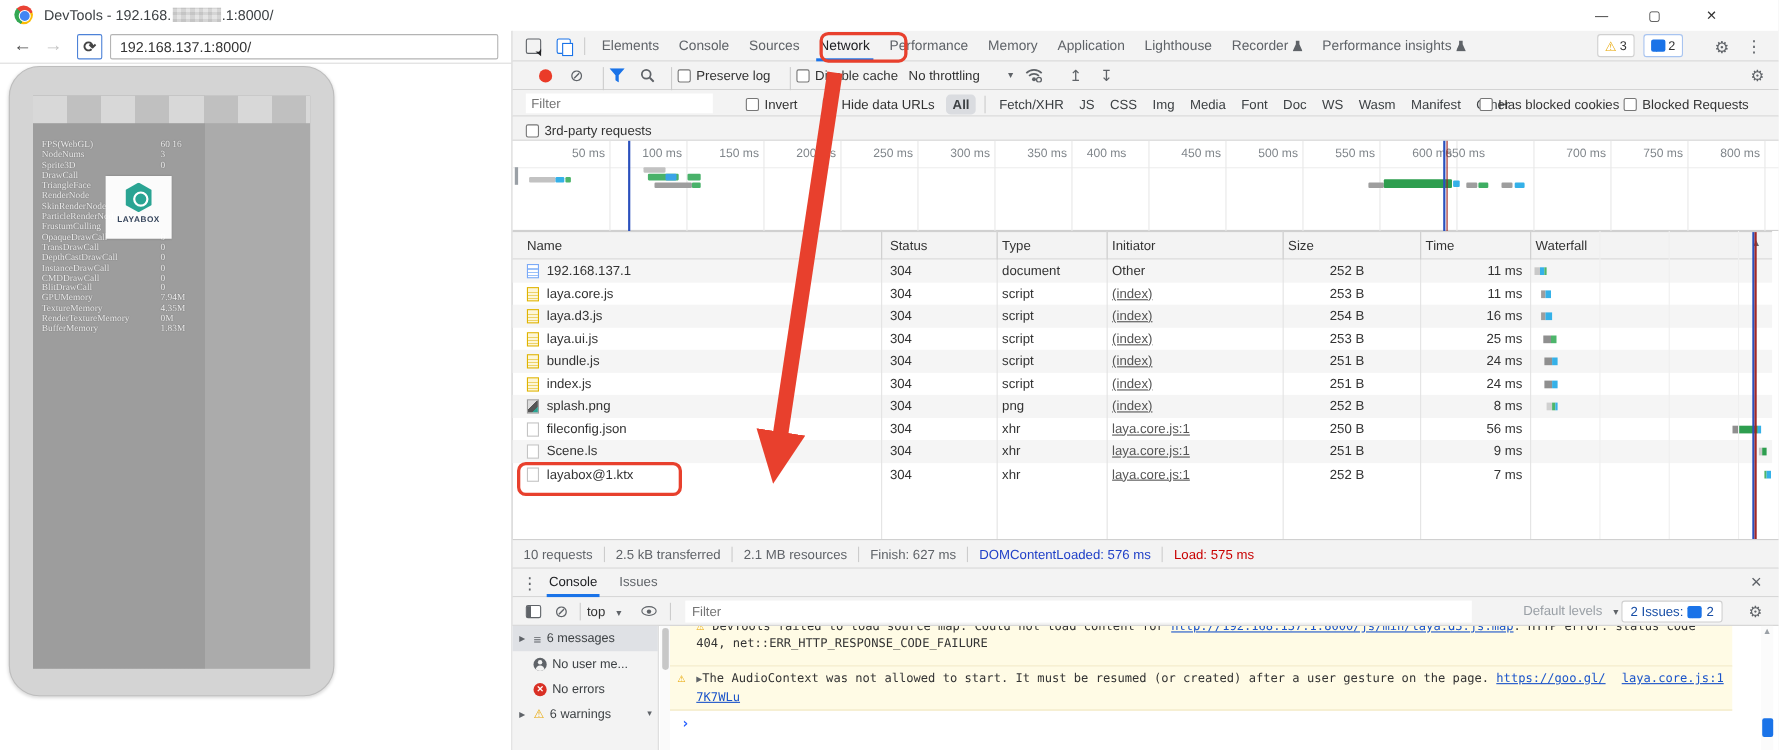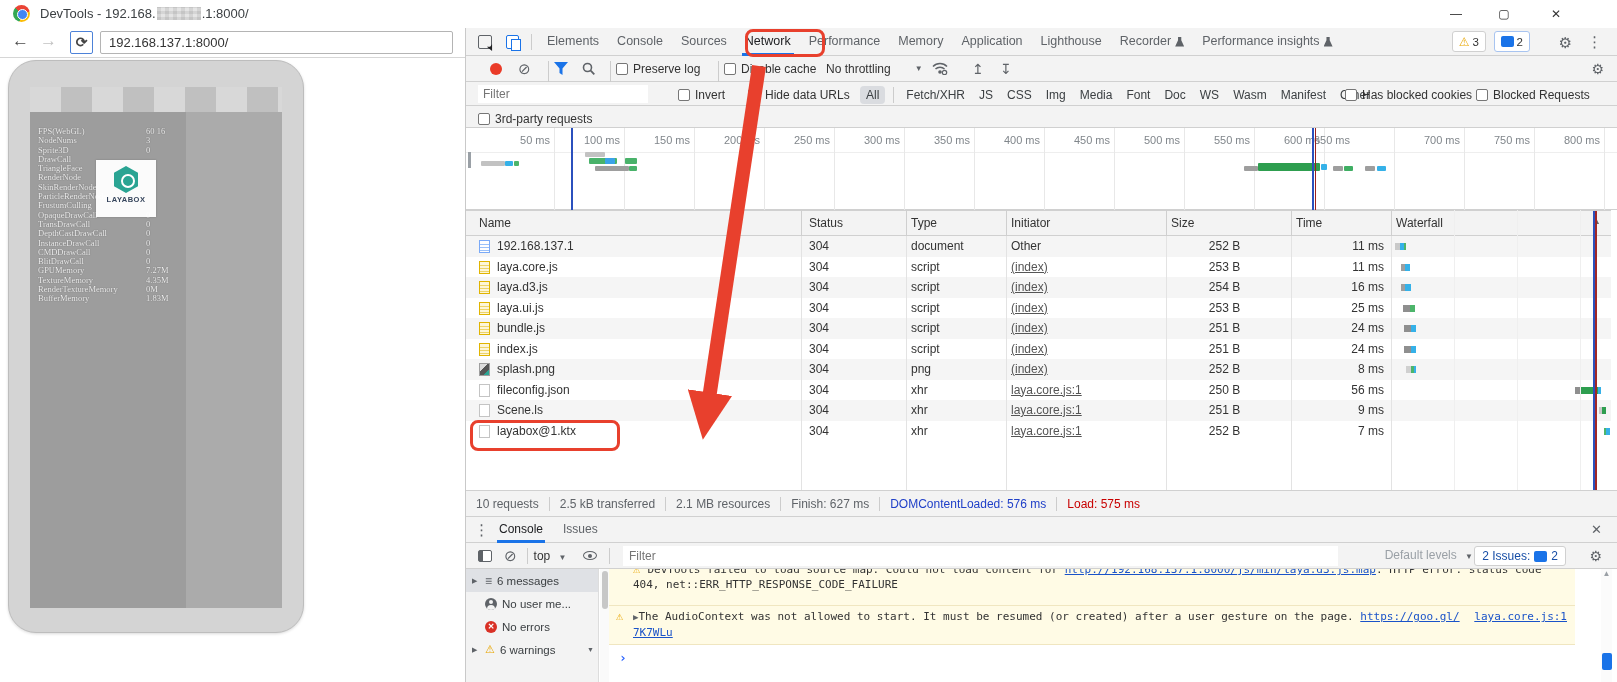--- a/index.html
+++ b/index.html
@@ -77,21 +77,21 @@
   .dot-record { width:12px; height:12px; border-radius:50%; background:#ea3b28; }
   .glyph { font-size:15px; color:#5f6368; }
   .checkbox { width:12px; height:12px; border:1px solid #767676; border-radius:2px; background:#fff; margin-right:5px; flex:none; }
   .caret { font-size:8px; color:#5f6368; margin-left:5px; }
 
   
   #filter-bar { top:54px; height:24px; font-size:12px; }
   #filter-input { position:absolute; left:12px; top:3px; width:170px; height:18px; background:#fff; border:none;
     font-size:12px; color:#80868b; padding:0 5px; font-family:"Liberation Sans",sans-serif; }
   .pill { padding:2px 6px; border-radius:4px; color:#3c4043; margin-right:2px; white-space:nowrap; }
-  .pill.active { background:#dadce0; }
+  .pill.active { background:#dadce0;font-weight:bold; }
   #filter-bar2 { top:78px; height:22px; font-size:12px; }
 
   
   #overview { position:absolute; left:0; top:100px; width:1152px; height:82px; background:#fff; border-bottom:1px solid #d0d0d0; }
   .gridline { position:absolute; top:0; width:1px; height:82px; background:#e8e8e8; }
   .tick-label { position:absolute; top:6px; width:60px; text-align:right; font-size:11px; color:#80868b; }
   #ruler-line { position:absolute; left:0; top:24px; width:1152px; height:1px; background:#eee; }
   .ovbar { position:absolute; border-radius:1px; }
   .vline { position:absolute; top:0; height:82px; }
   #ov-handle { position:absolute; left:2px; top:24px; width:3px; height:16px; background:#9aa0a6; }
@@ -204,21 +204,21 @@
             <div class="stat-row"><span>RenderNode</span><span class="stat-val"></span></div>
             <div class="stat-row"><span>SkinRenderNode</span><span class="stat-val"></span></div>
             <div class="stat-row"><span>ParticleRenderNode</span><span class="stat-val"></span></div>
             <div class="stat-row"><span>FrustumCulling</span><span class="stat-val"></span></div>
             <div class="stat-row"><span>OpaqueDrawCall</span><span class="stat-val">0</span></div>
             <div class="stat-row"><span>TransDrawCall</span><span class="stat-val">0</span></div>
             <div class="stat-row"><span>DepthCastDrawCall</span><span class="stat-val">0</span></div>
             <div class="stat-row"><span>InstanceDrawCall</span><span class="stat-val">0</span></div>
             <div class="stat-row"><span>CMDDrawCall</span><span class="stat-val">0</span></div>
             <div class="stat-row"><span>BlitDrawCall</span><span class="stat-val">0</span></div>
-            <div class="stat-row"><span>GPUMemory</span><span class="stat-val">7.27M</span></div>
+            <div class="stat-row"><span>GPUMemory</span><span class="stat-val">7.94M</span></div>
             <div class="stat-row"><span>TextureMemory</span><span class="stat-val">4.35M</span></div>
             <div class="stat-row"><span>RenderTextureMemory</span><span class="stat-val">0M</span></div>
             <div class="stat-row"><span>BufferMemory</span><span class="stat-val">1.83M</span></div>
           </div>
         <div class="abs" id="logo-card">
           <div id="logo-hex"></div>
           <div id="logo-text">LAYABOX</div>
         </div>
       </div>
     </div>
@@ -374,21 +374,21 @@
           <div class="tick-label" style="left: 164px;">150 ms</div>
           <div class="gridline" style="left: 298px;"></div>
           <div class="tick-label" style="left: 234px;">200 ms</div>
           <div class="gridline" style="left: 368px;"></div>
           <div class="tick-label" style="left: 304px;">250 ms</div>
           <div class="gridline" style="left: 438px;"></div>
           <div class="tick-label" style="left: 374px;">300 ms</div>
           <div class="gridline" style="left: 508px;"></div>
           <div class="tick-label" style="left: 444px;">350 ms</div>
           <div class="gridline" style="left: 578px;"></div>
-          <div class="tick-label" style="left: 514px;">400 ms</div>
+          <div class="tick-label" style="left: 498px;">400 ms</div>
           <div class="gridline" style="left: 648px;"></div>
           <div class="tick-label" style="left: 584px;">450 ms</div>
           <div class="gridline" style="left: 718px;"></div>
           <div class="tick-label" style="left: 654px;">500 ms</div>
           <div class="gridline" style="left: 788px;"></div>
           <div class="tick-label" style="left: 724px;">550 ms</div>
           <div class="gridline" style="left: 858px;"></div>
           <div class="tick-label" style="left: 794px;">600 ms</div>
           <div class="gridline" style="left: 928px;"></div>
           <div class="tick-label" style="left: 824px;">650 ms</div>

